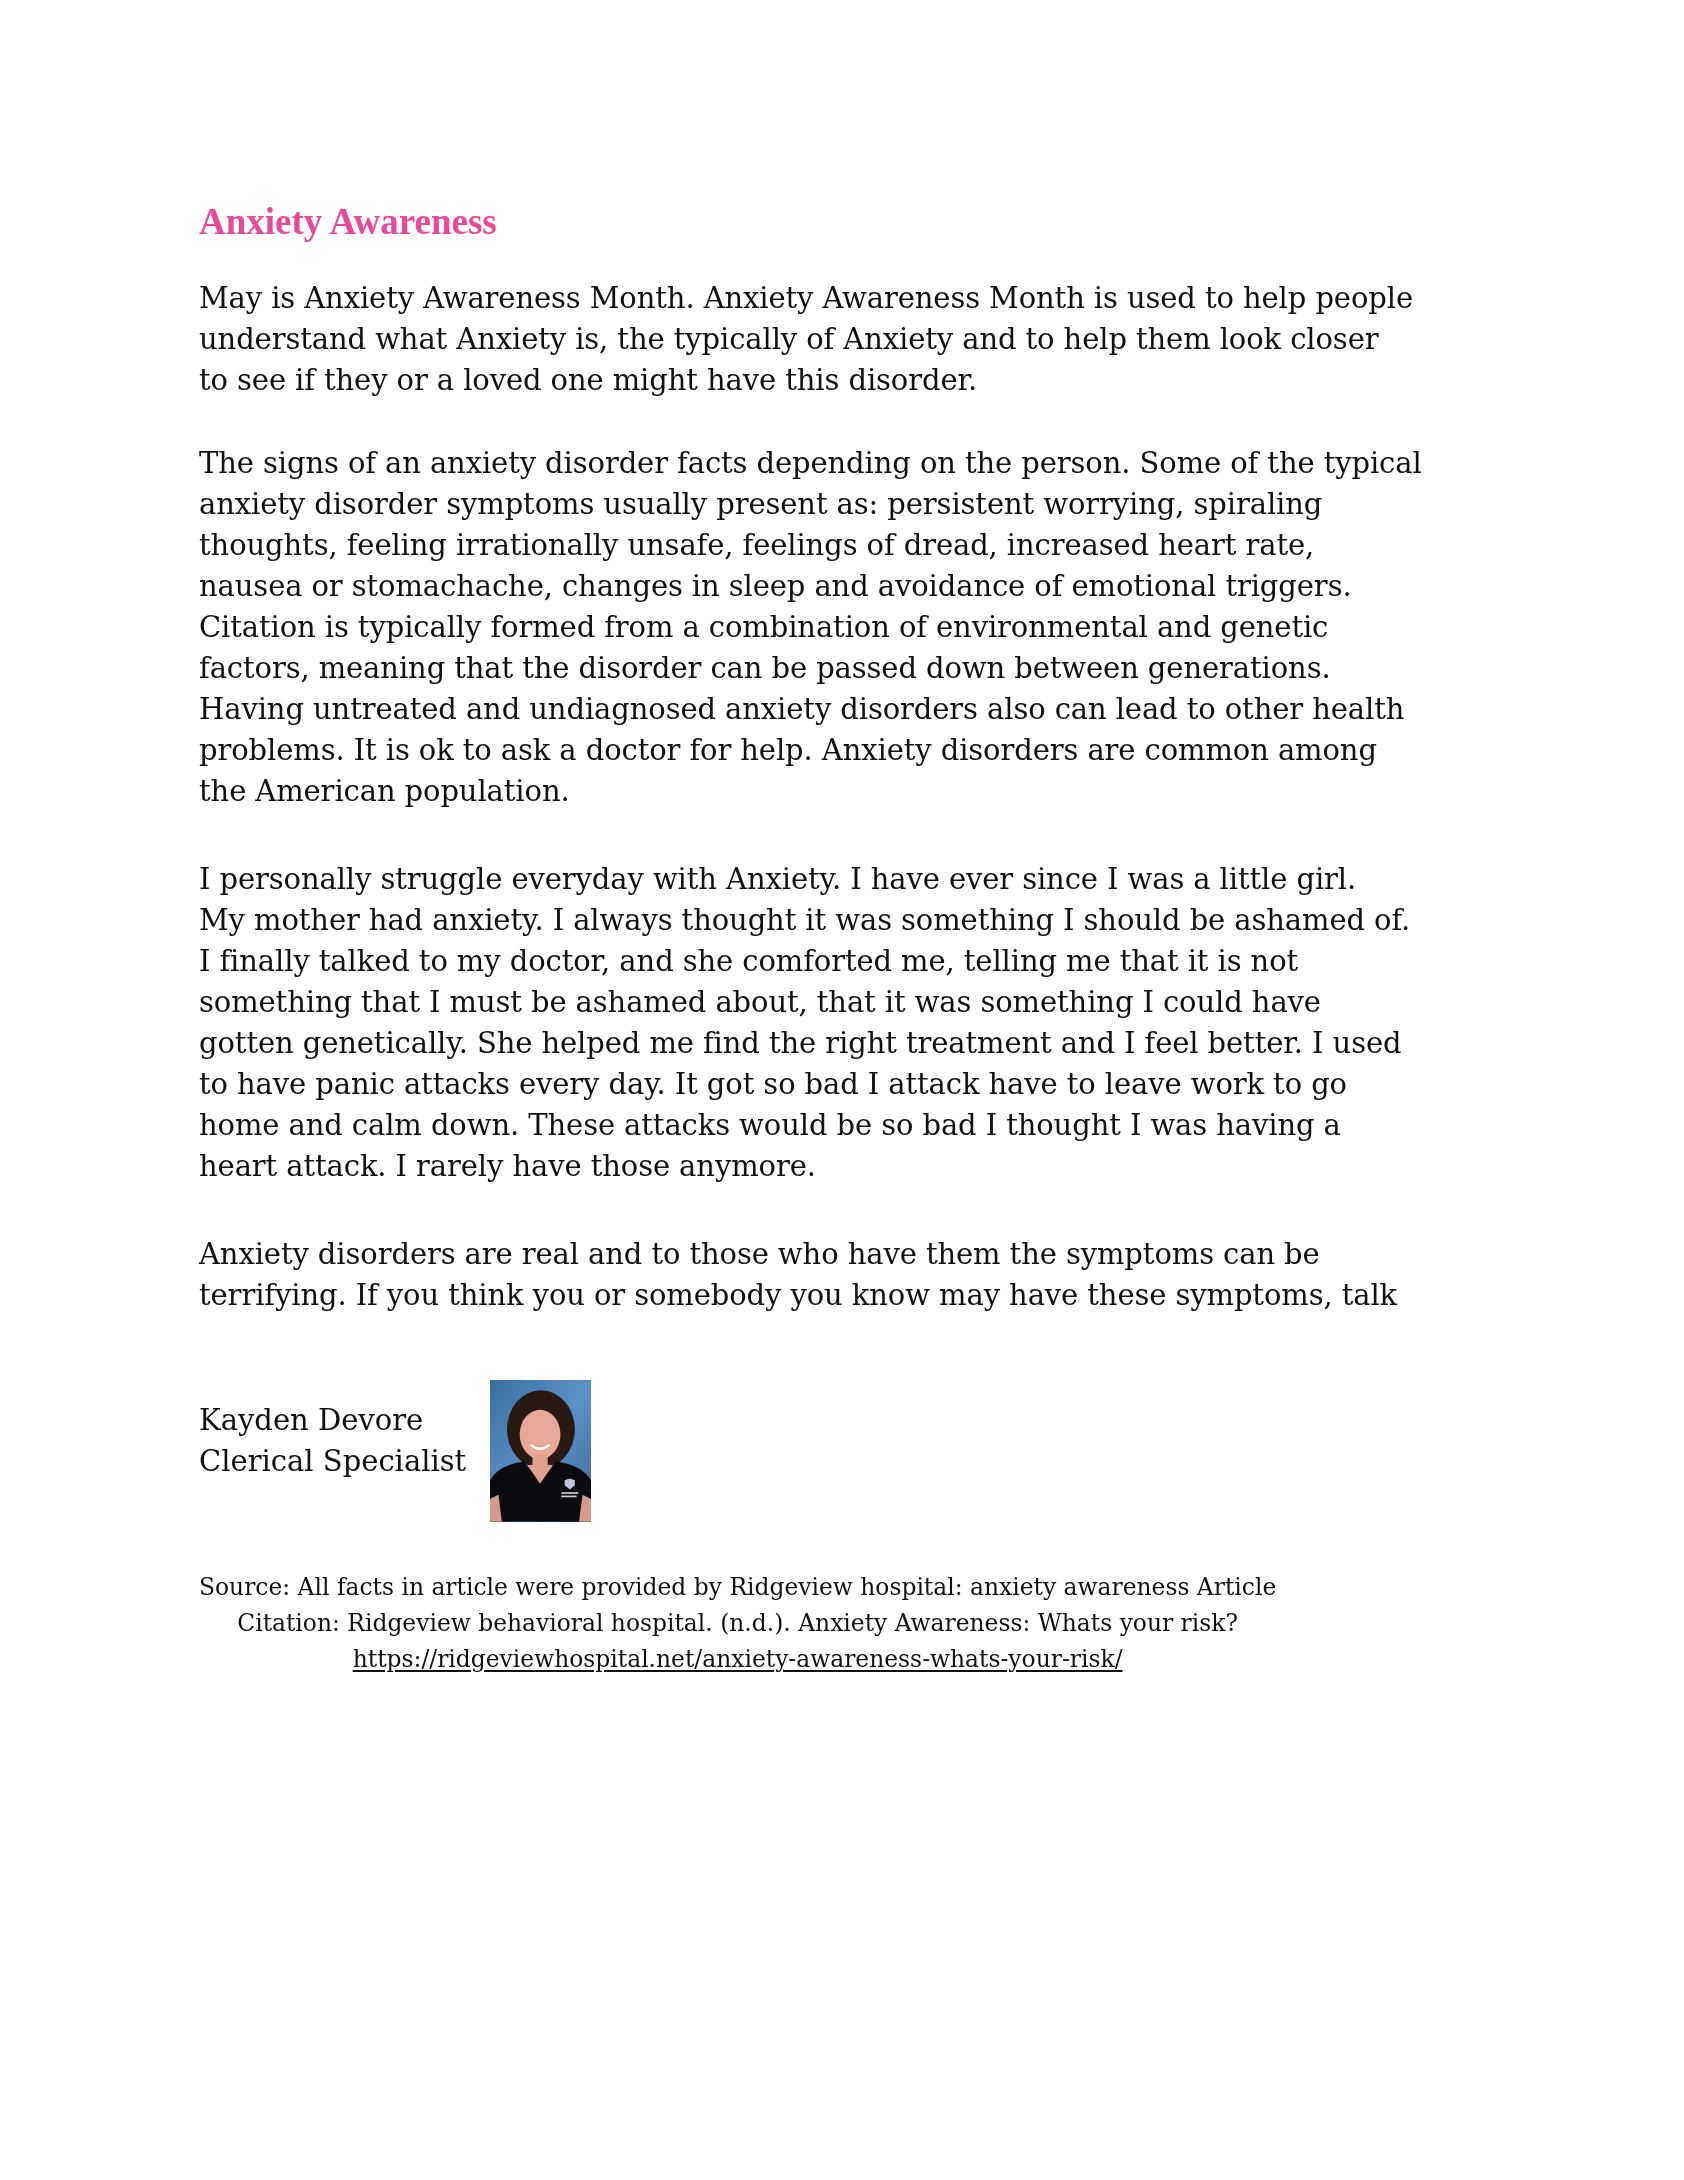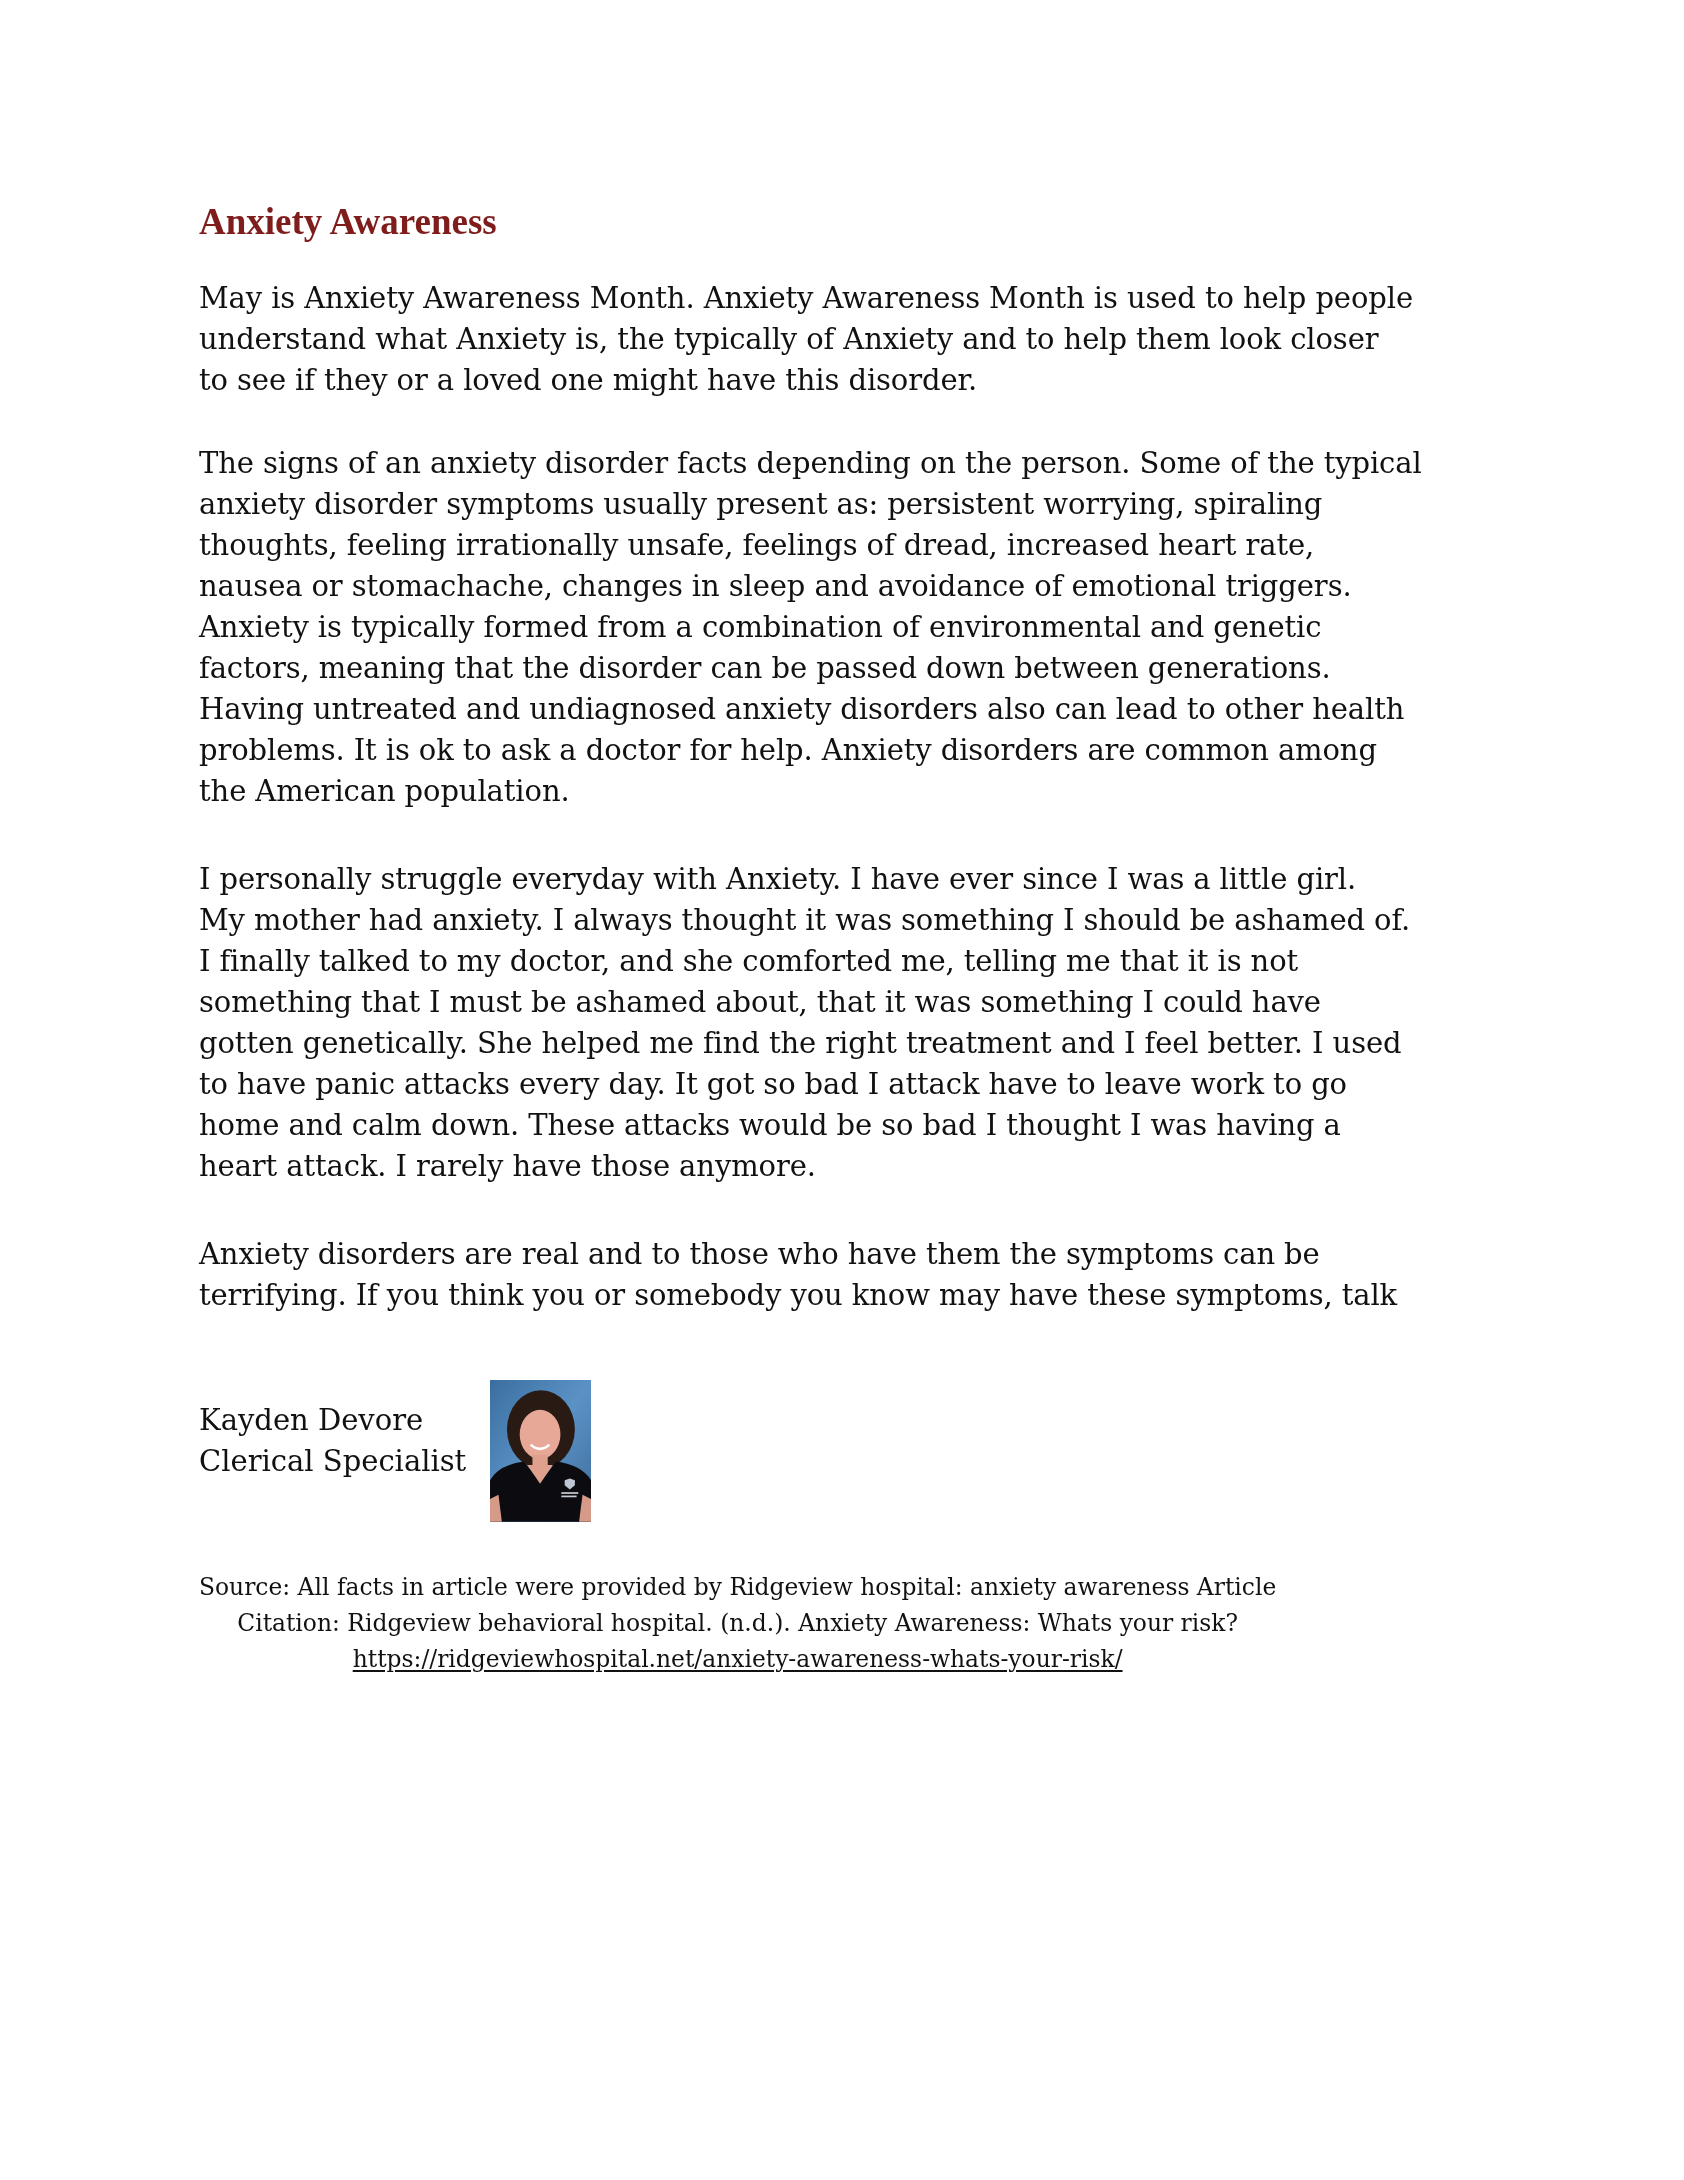--- a/index.html
+++ b/index.html
@@ -1,21 +1,21 @@
 <!DOCTYPE html>
 <html style="font-size:13.6px"><head>
 <meta charset="utf-8">
 <style>
   html, body { margin: 0; padding: 0; background: #ffffff; }
   body { width: 1685px; height: 2181px; position: relative; overflow: hidden; color: #111111; }
   .page { position: absolute; left: 0; top: 0; width: 1685px; height: 2181px; background: #fff; }
   .title {
     position: absolute; left: 199px; top: 198px;
     font-family: "Liberation Serif", serif; font-weight: bold; font-size: 37px; line-height: 48px;
-    color: #7f1d1d; white-space: nowrap;
+    color: #ec4899; white-space: nowrap;
   }
   .para {
     position: absolute; left: 199px;
     font-family: "DejaVu Serif", serif; font-size: 29px; line-height: 41px;
     color: #111; white-space: nowrap; letter-spacing: -0.1px;
   }
   .line { display: block; height: 41px; }
   #p1 { top: 278px; }
   #p2 { top: 443px; }
   #p3 { top: 859px; }
@@ -46,21 +46,21 @@
     <span class="line">May is Anxiety Awareness Month. Anxiety Awareness Month is used to help people</span>
     <span class="line">understand what Anxiety is, the typically of Anxiety and to help them look closer</span>
     <span class="line">to see if they or a loved one might have this disorder.</span>
   </div>
 
   <div class="para" id="p2">
     <span class="line">The signs of an anxiety disorder facts depending on the person. Some of the typical</span>
     <span class="line">anxiety disorder symptoms usually present as: persistent worrying, spiraling</span>
     <span class="line">thoughts, feeling irrationally unsafe, feelings of dread, increased heart rate,</span>
     <span class="line">nausea or stomachache, changes in sleep and avoidance of emotional triggers.</span>
-    <span class="line">Anxiety is typically formed from a combination of environmental and genetic</span>
+    <span class="line">Citation is typically formed from a combination of environmental and genetic</span>
     <span class="line">factors, meaning that the disorder can be passed down between generations.</span>
     <span class="line">Having untreated and undiagnosed anxiety disorders also can lead to other health</span>
     <span class="line">problems. It is ok to ask a doctor for help. Anxiety disorders are common among</span>
     <span class="line">the American population.</span>
   </div>
 
   <div class="para" id="p3">
     <span class="line">I personally struggle everyday with Anxiety. I have ever since I was a little girl.</span>
     <span class="line">My mother had anxiety. I always thought it was something I should be ashamed of.</span>
     <span class="line">I finally talked to my doctor, and she comforted me, telling me that it is not</span>

